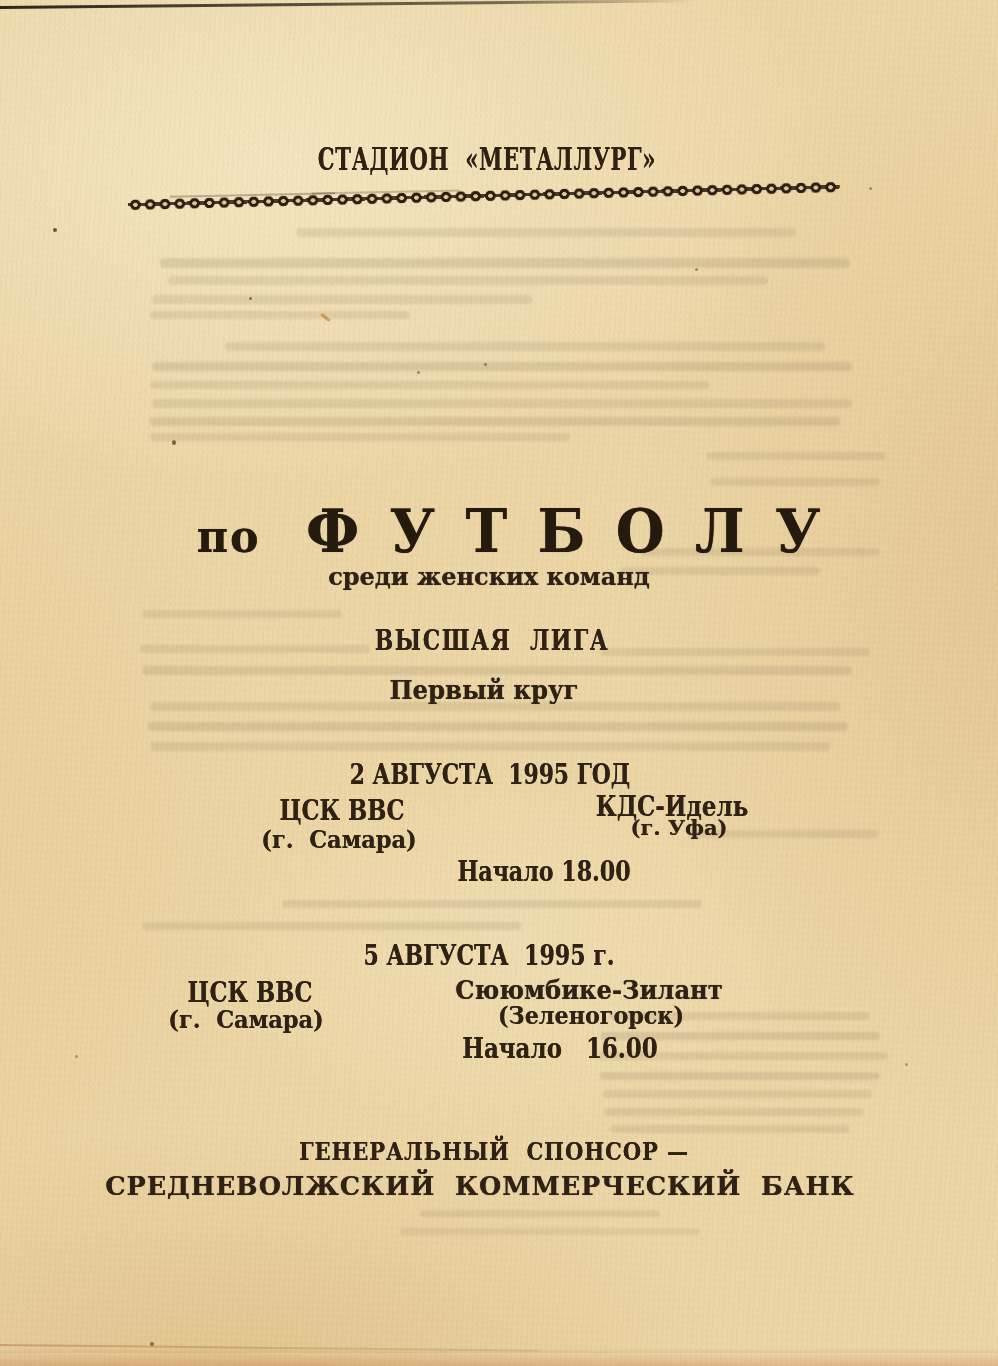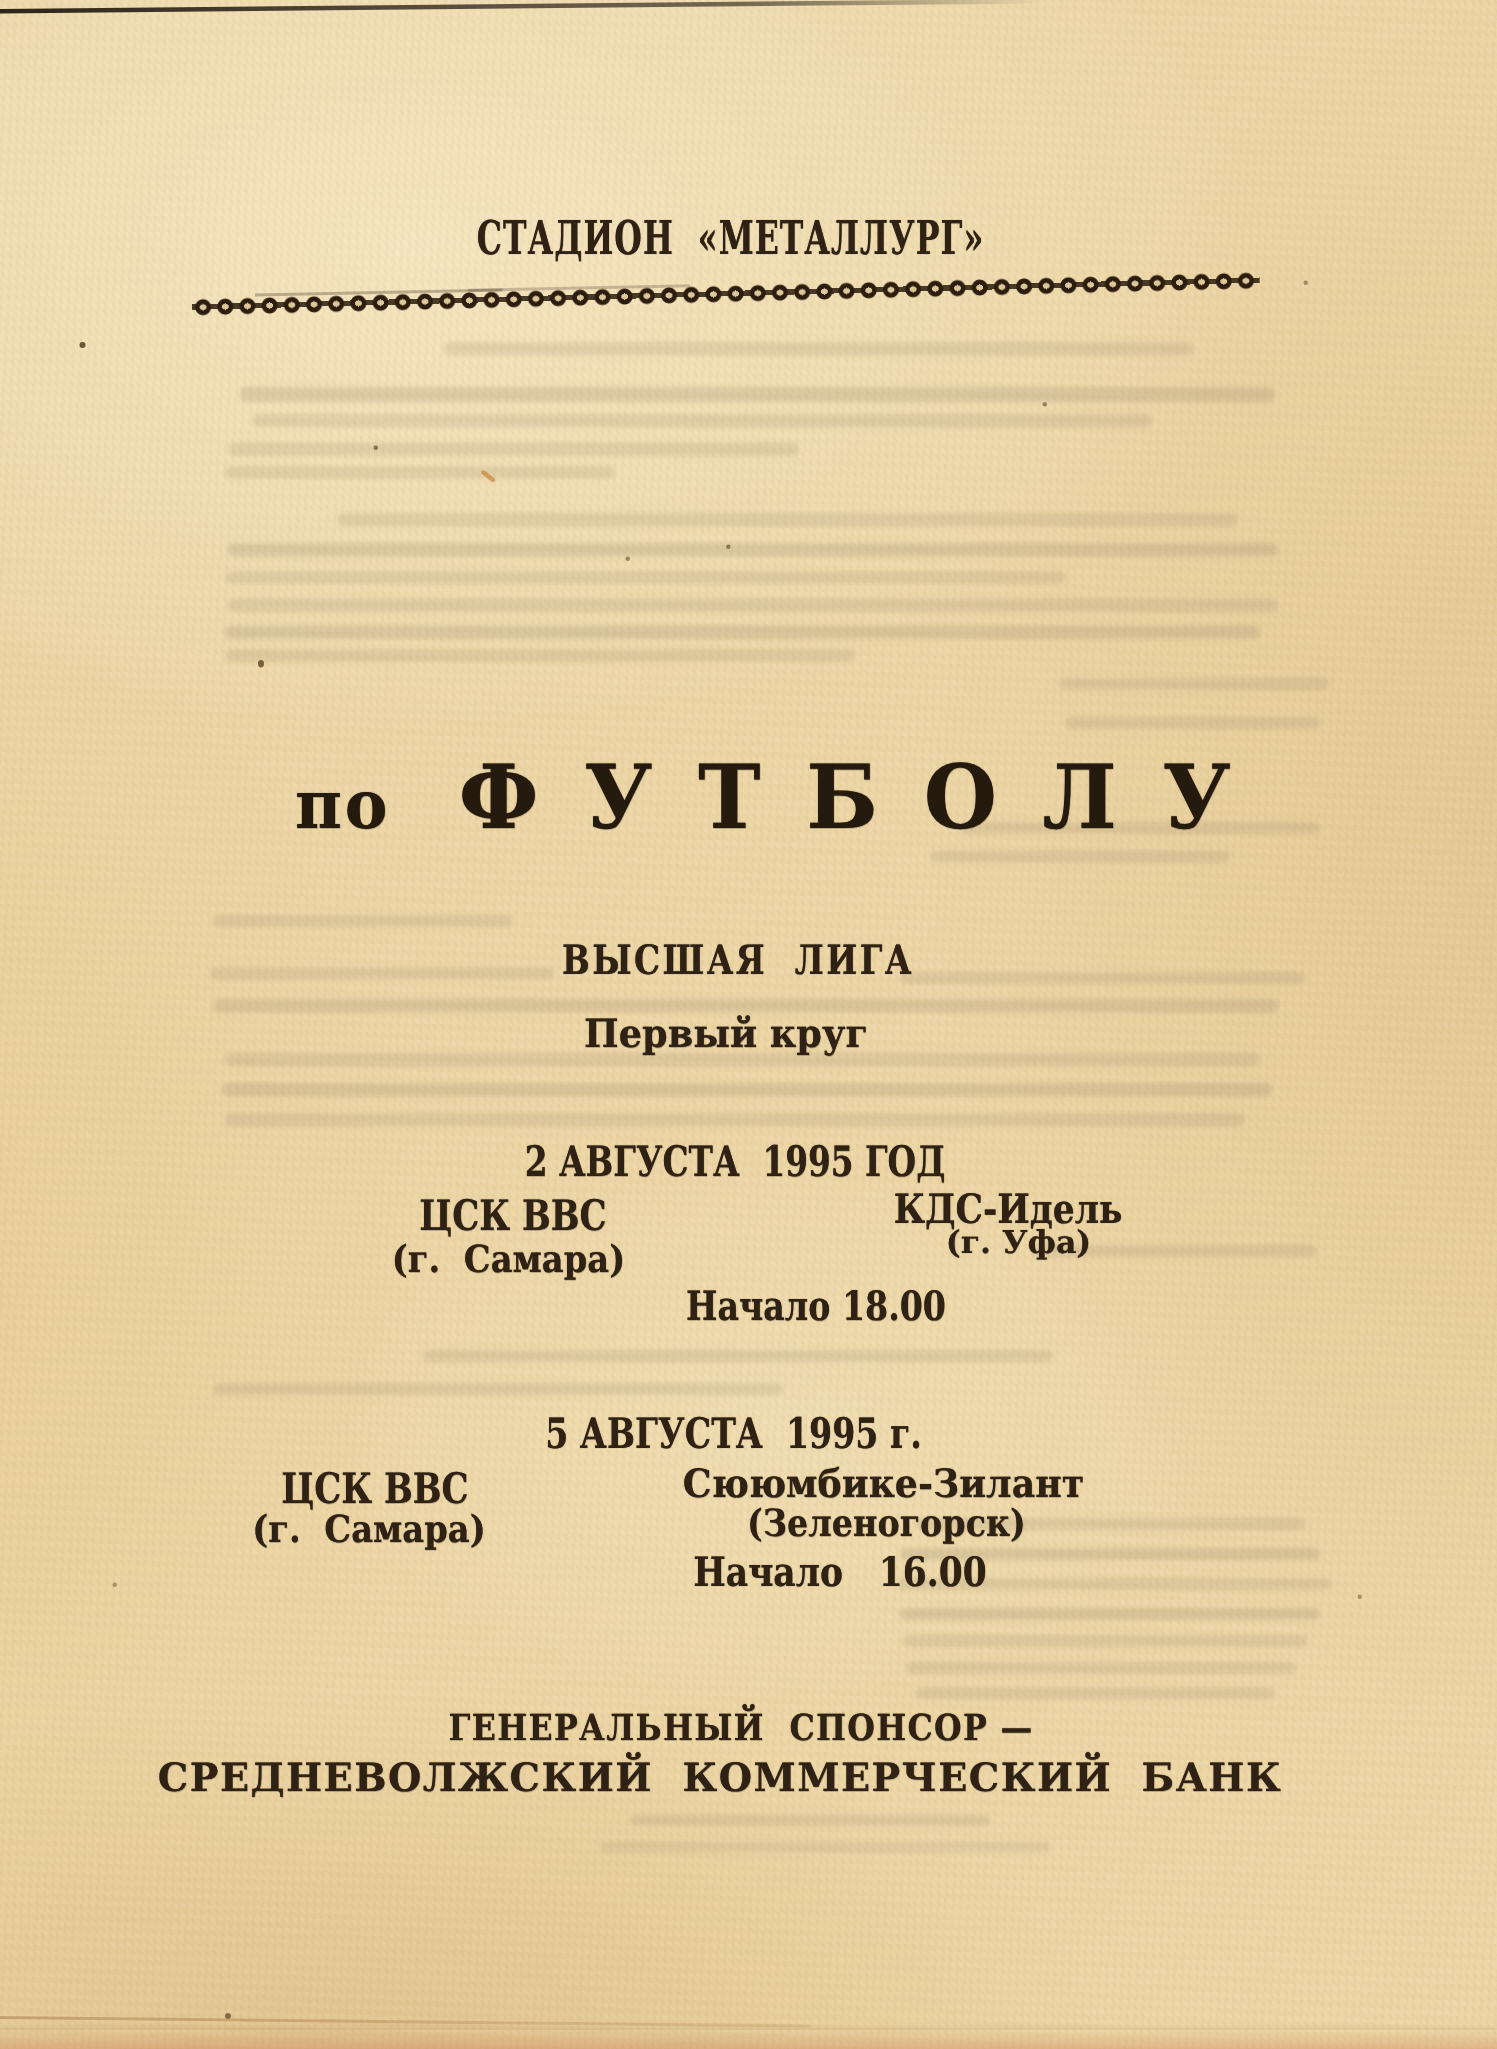--- a/index.html
+++ b/index.html
@@ -128,20 +128,21 @@
 
   <div class="t" style="--sx:.68;left:487px;top:144px;font-size:31px;letter-spacing:1px">СТАДИОН  «МЕТАЛЛУРГ»</div>
 
   <div class="chain"></div>
 
 
   <div class="t" style="--sx:.95;left:498px;top:486px;color:#241a0e">
     <span class="po">по</span><span class="fut">ФУТБОЛУ</span>
   </div>
 
+  <div class="t" style="--sx:1;left:489px;top:565px;font-size:24px">среди женских команд</div>
 
   <div class="t" style="--sx:.81;left:492px;top:627px;font-size:27px;letter-spacing:2px">ВЫСШАЯ  ЛИГА</div>
 
   <div class="t" style="--sx:.94;left:484px;top:677px;font-size:26px">Первый круг</div>
 
   <div>
     <div class="t" style="--sx:.78;left:490px;top:761px;font-size:28px">2 АВГУСТА  1995 ГОД</div>
     <div class="t" style="--sx:.81;left:342px;top:797px;font-size:28px">ЦСК ВВС</div>
     <div class="t" style="--sx:.9;left:339px;top:827px;font-size:25px">(г.  Самара)</div>
     <div class="t" style="--sx:.85;left:672px;top:793px;font-size:27px">КДС-Идель</div>

